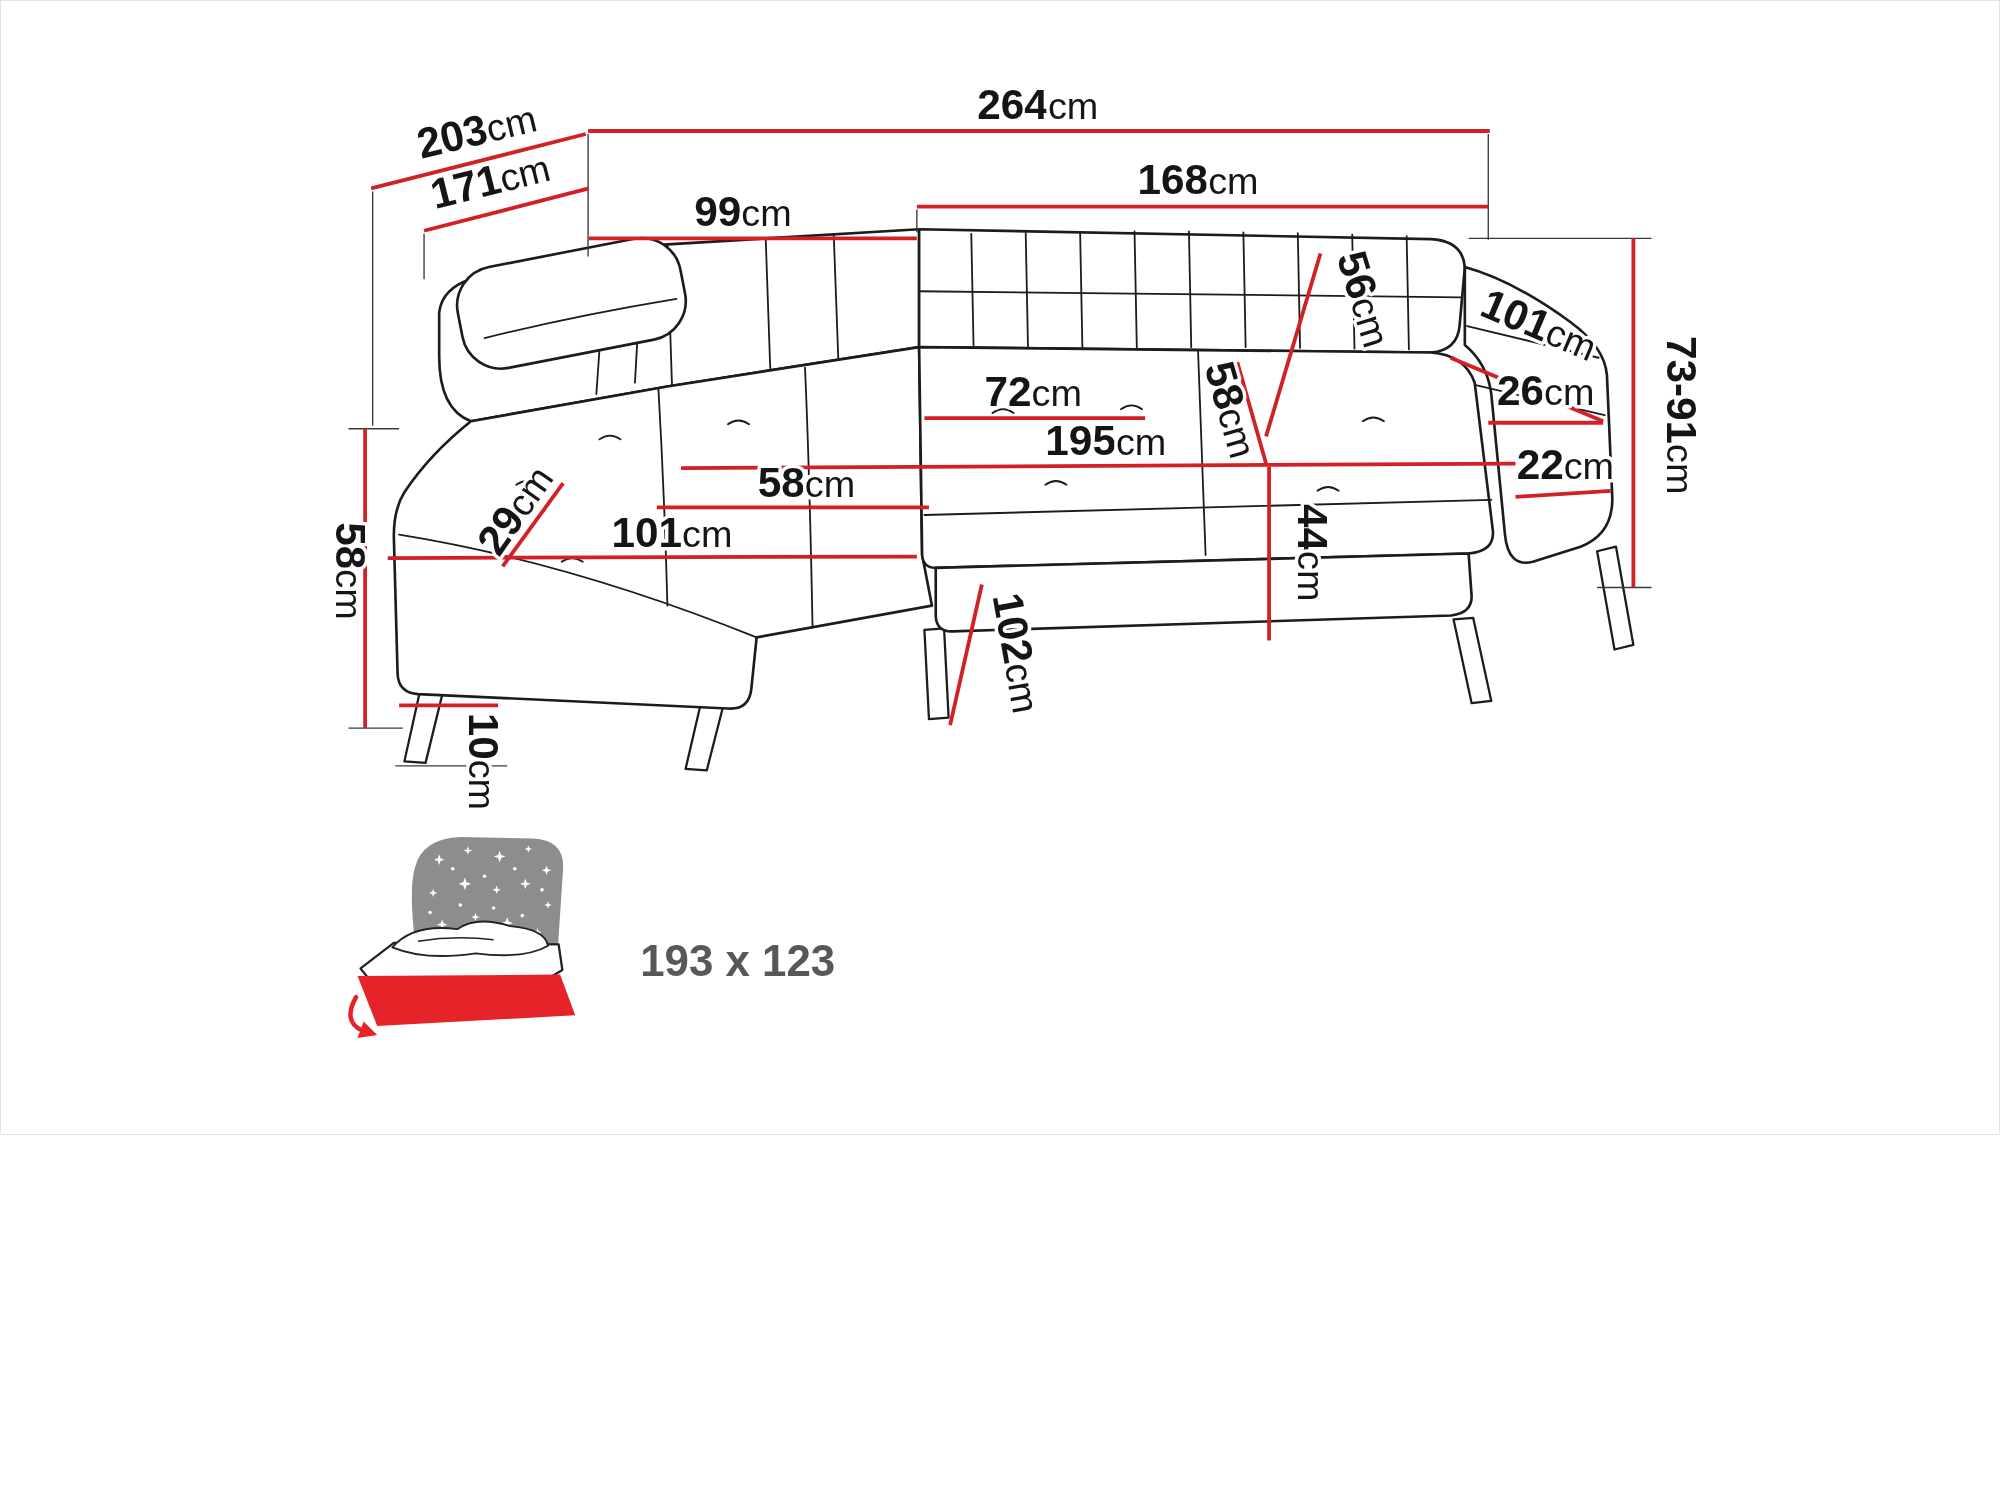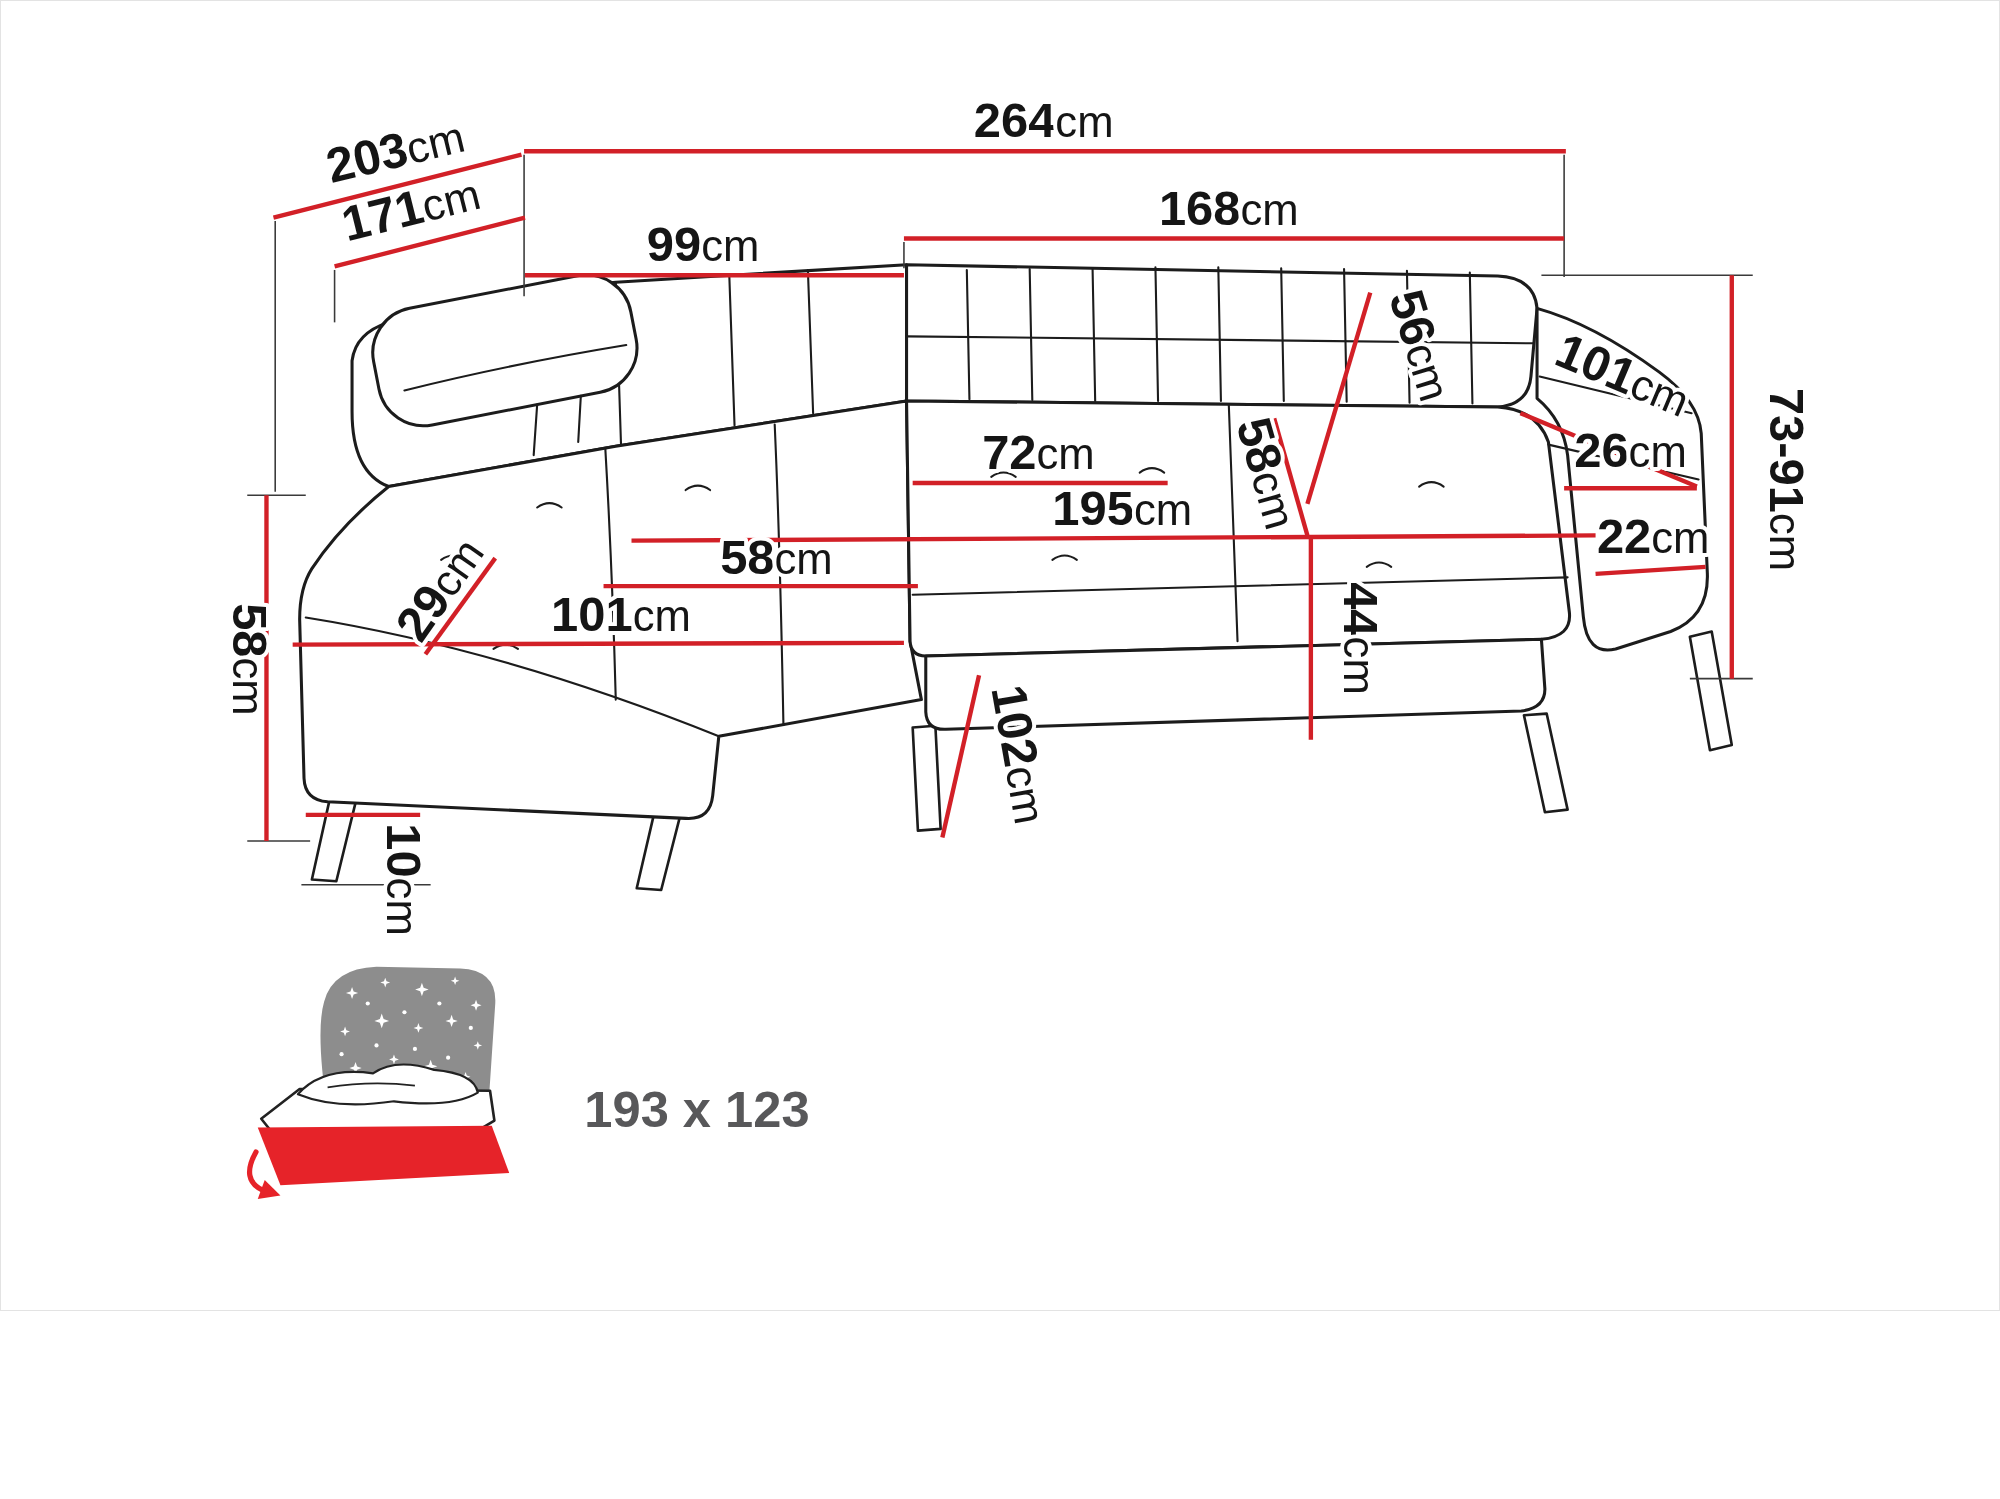--- a/index.html
+++ b/index.html
@@ -1,16 +1,16 @@
 <!DOCTYPE html>
 <html><head>
 <meta charset="utf-8">
 <style>
   html,body{margin:0;padding:0;background:#ffffff;}
-  .canvas{position:relative;width:2000px;height:1311px;background:#ffffff;border:1px solid #e3e3e3;box-sizing:border-box;overflow:hidden;}
+  .canvas{position:relative;width:2000px;height:1135px;background:#ffffff;border:1px solid #e3e3e3;box-sizing:border-box;overflow:hidden;}
   svg{display:block;width:100%;height:100%;}
   .sofa{fill:#ffffff;stroke:#1c1c1c;stroke-width:3.5;stroke-linejoin:round;stroke-linecap:round;}
   .sofaline{fill:none;stroke:#1c1c1c;stroke-width:2.4;stroke-linecap:round;}
   .leg{fill:#ffffff;stroke:#1c1c1c;stroke-width:3;stroke-linejoin:round;}
   .red{stroke:#d22027;stroke-width:5;fill:none;}
   .ext{stroke:#3a3a3a;stroke-width:1.8;fill:none;}
   text.dim{font-family:"Liberation Sans",sans-serif;font-size:56px;fill:#151515;
            paint-order:stroke;stroke:#ffffff;stroke-width:9px;stroke-linejoin:round;}
   text.dim .v{font-weight:700;}
   text.dim .u{font-weight:400;font-size:50px;}

